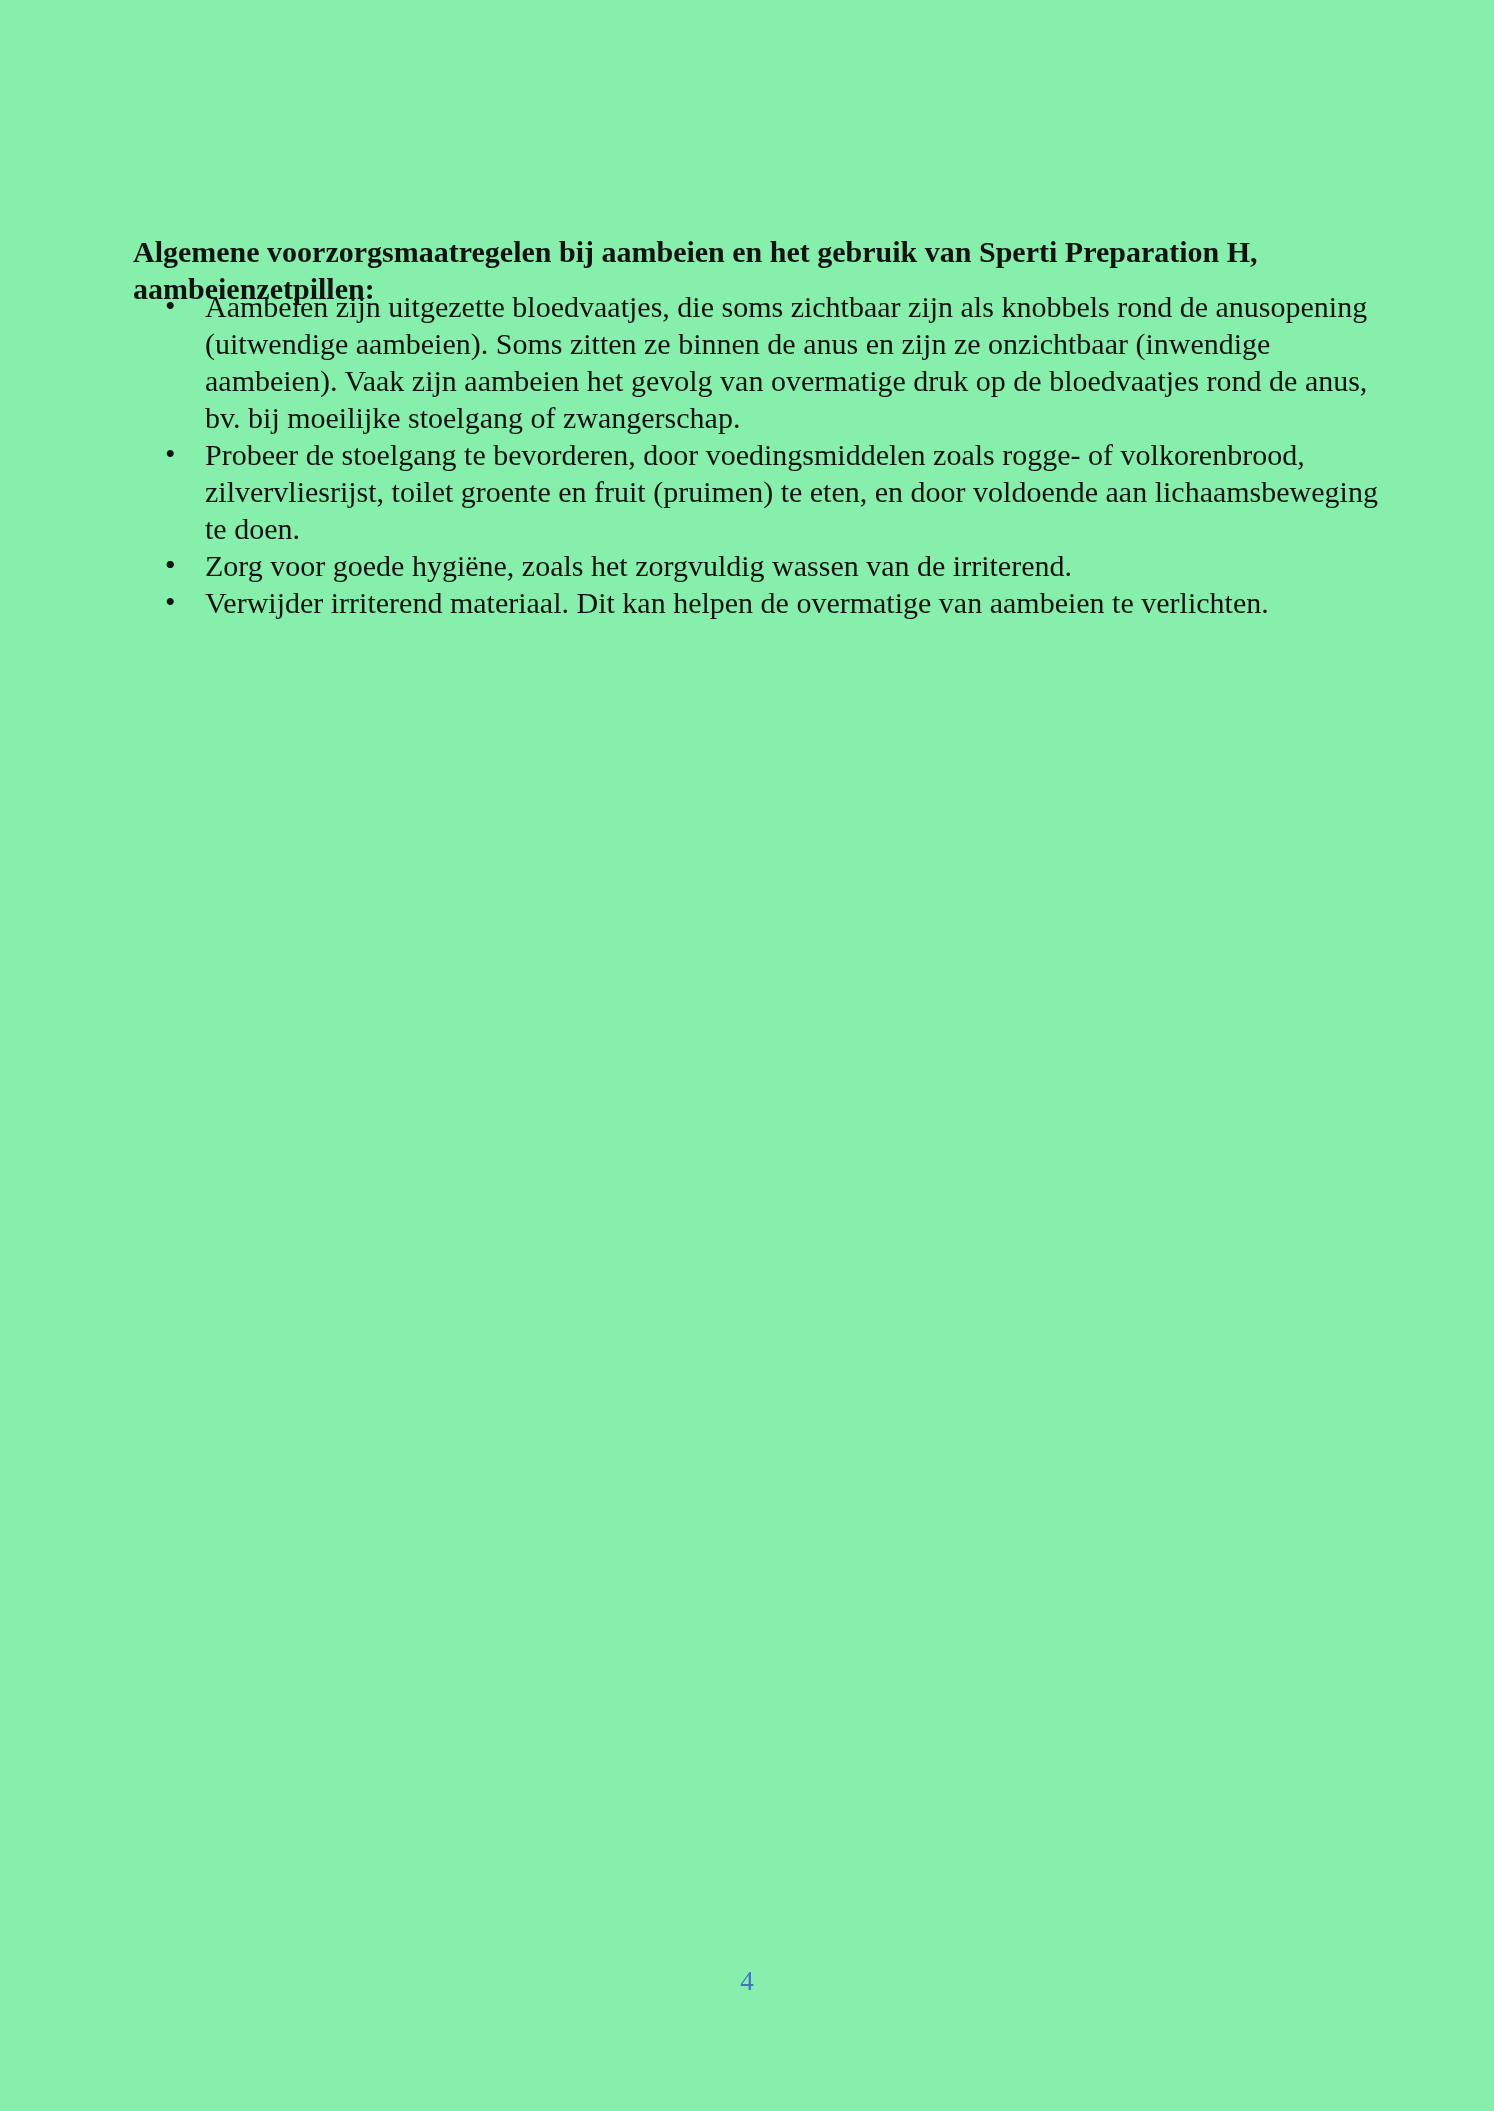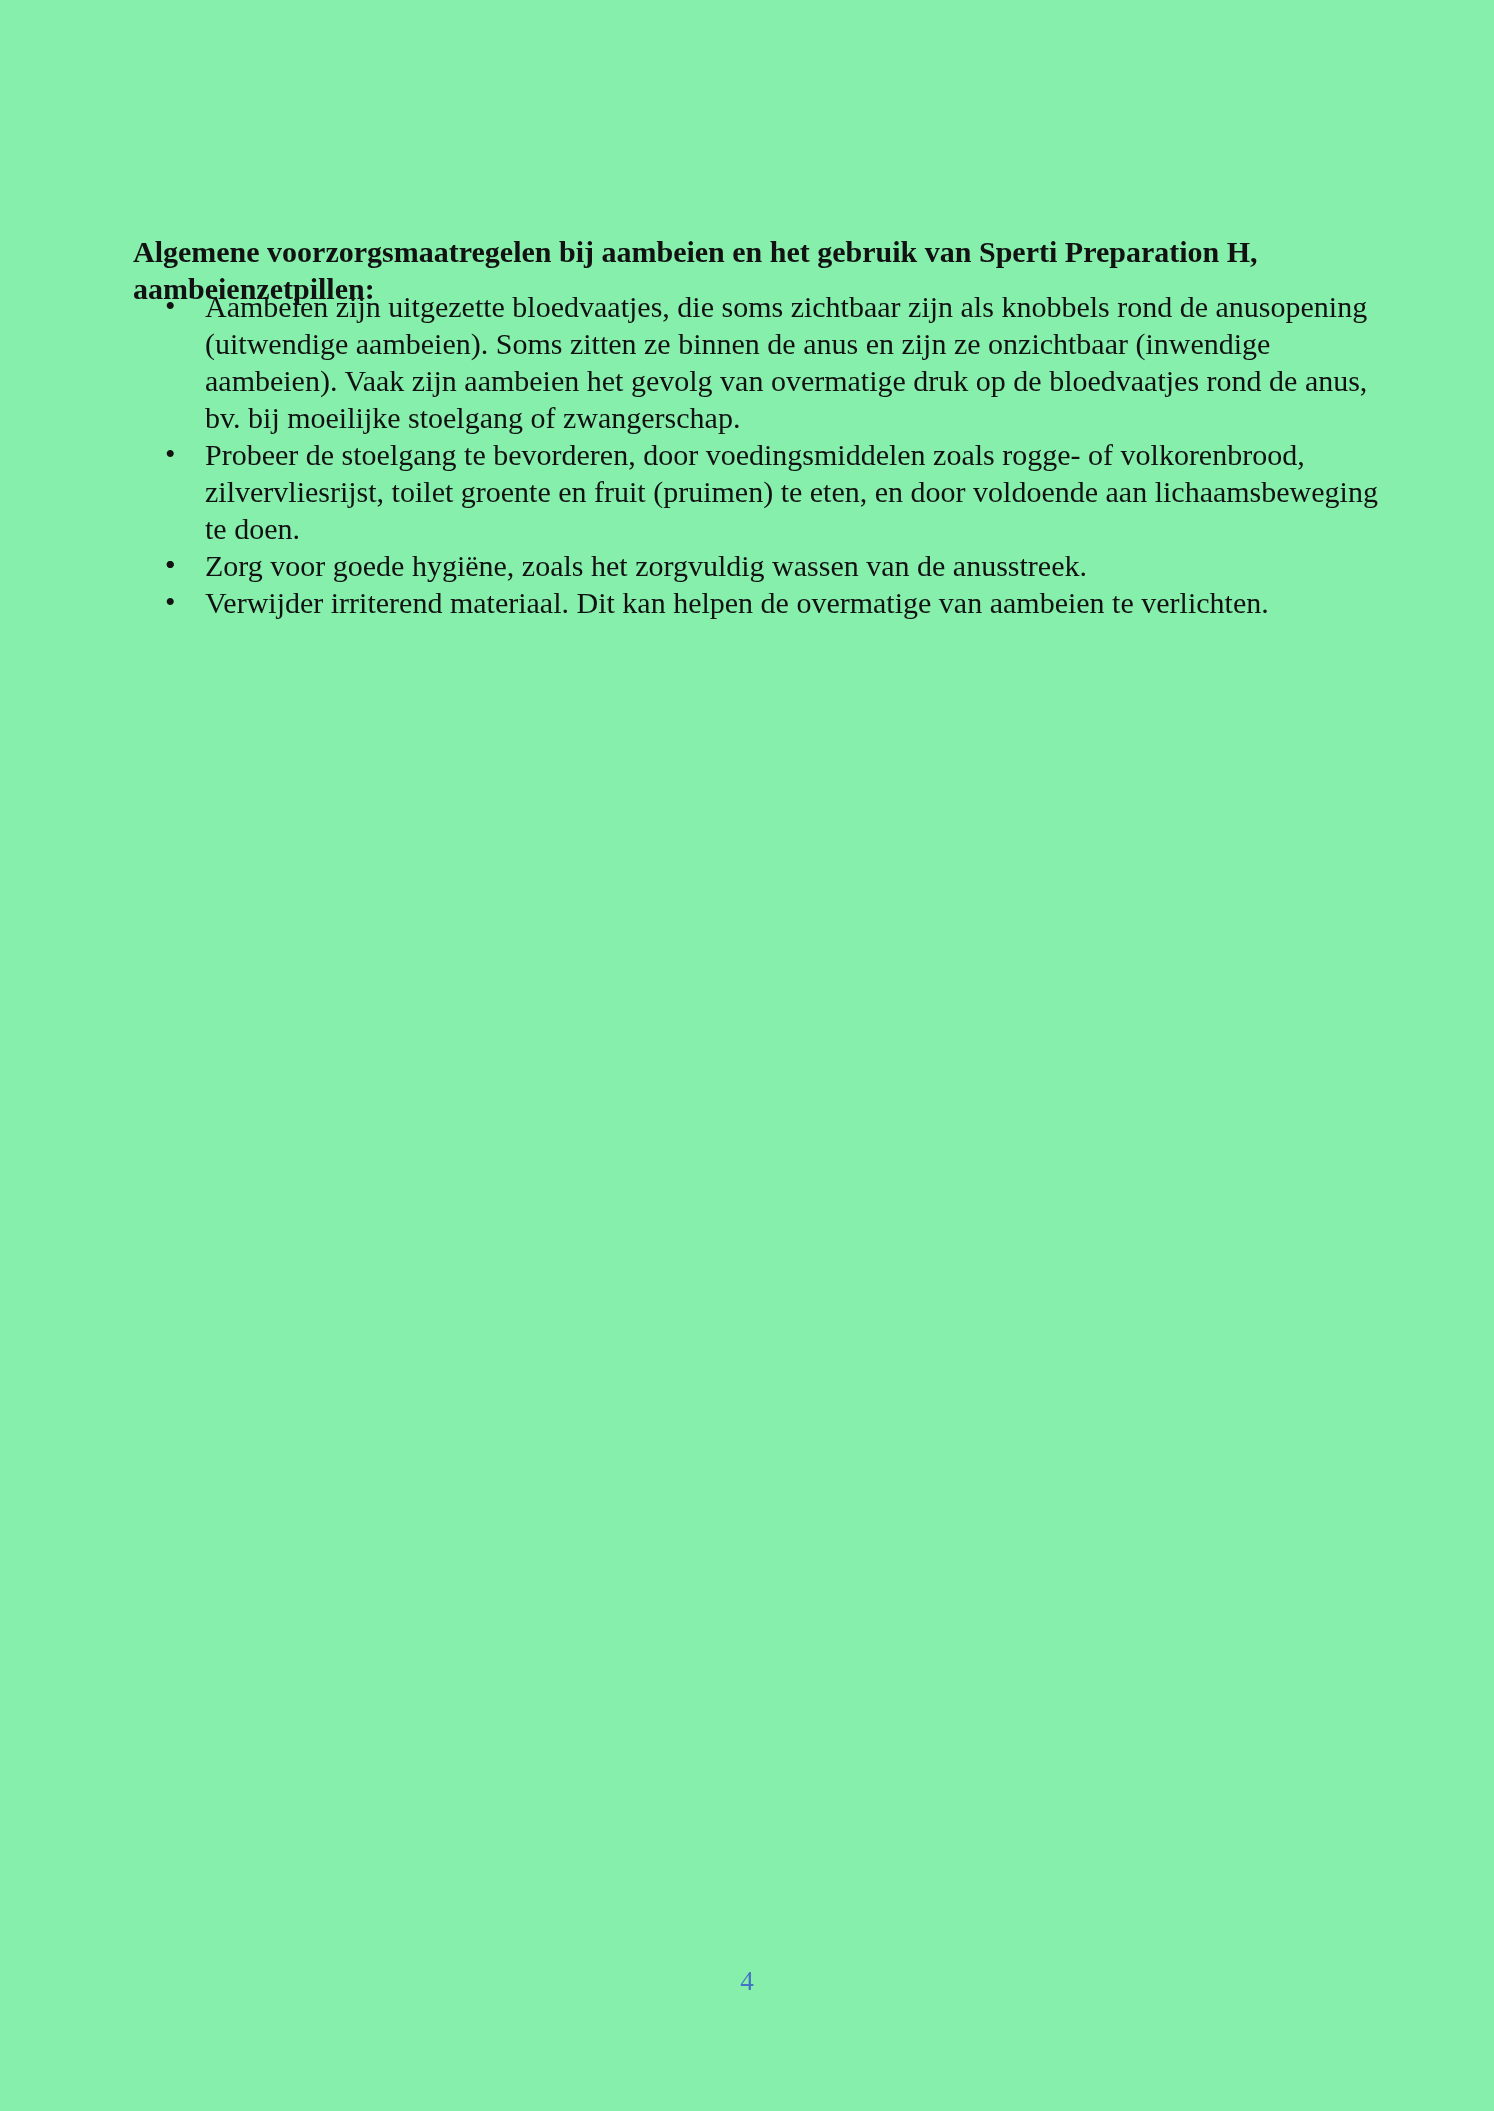--- a/index.html
+++ b/index.html
@@ -81,21 +81,21 @@
     </li>
     <li class="bullet-item">
       <span class="bullet-marker">•</span>
       <span class="bullet-text">Probeer de stoelgang te bevorderen, door voedingsmiddelen zoals rogge- of volkorenbrood, zilvervliesrijst, toilet groente en fruit (pruimen) te eten, en door voldoende aan lichaamsbeweging te doen.</span>
     </li>
     <li class="bullet-item">
       <span class="bullet-marker">•</span>
     </li>
     <li class="bullet-item">
       <span class="bullet-marker">•</span>
-      <span class="bullet-text">Zorg voor goede hygiëne, zoals het zorgvuldig wassen van de anusstreek.</span>
+      <span class="bullet-text">Zorg voor goede hygiëne, zoals het zorgvuldig wassen van de irriterend.</span>
     </li>
     <li class="bullet-item">
       <span class="bullet-marker">•</span>
       <span class="bullet-text">Verwijder irriterend materiaal. Dit kan helpen de overmatige van aambeien te verlichten.</span>
     </li>
   </ul>
 
   <div class="page-footer">
     <span class="page-number">4</span>
   </div>

